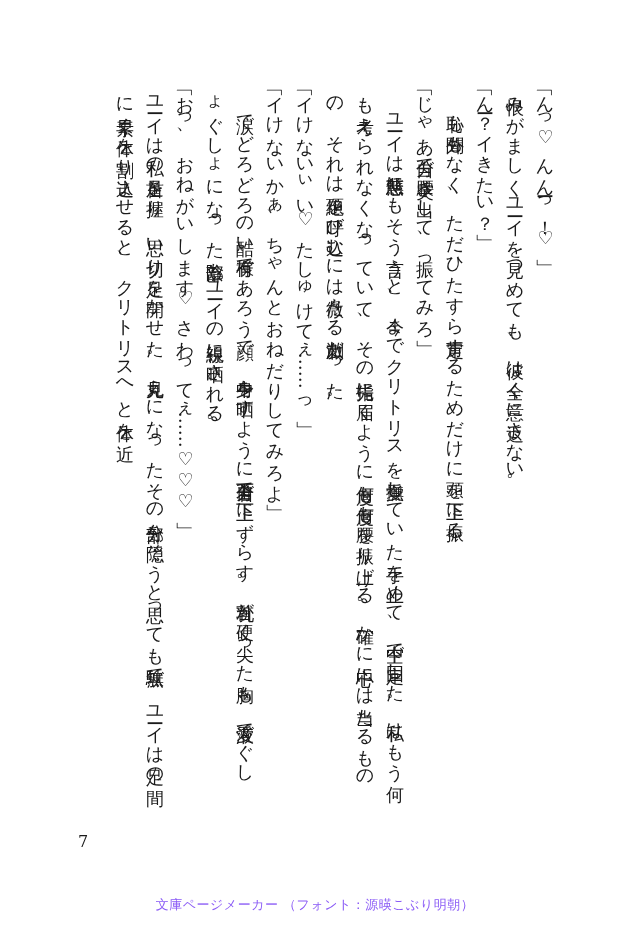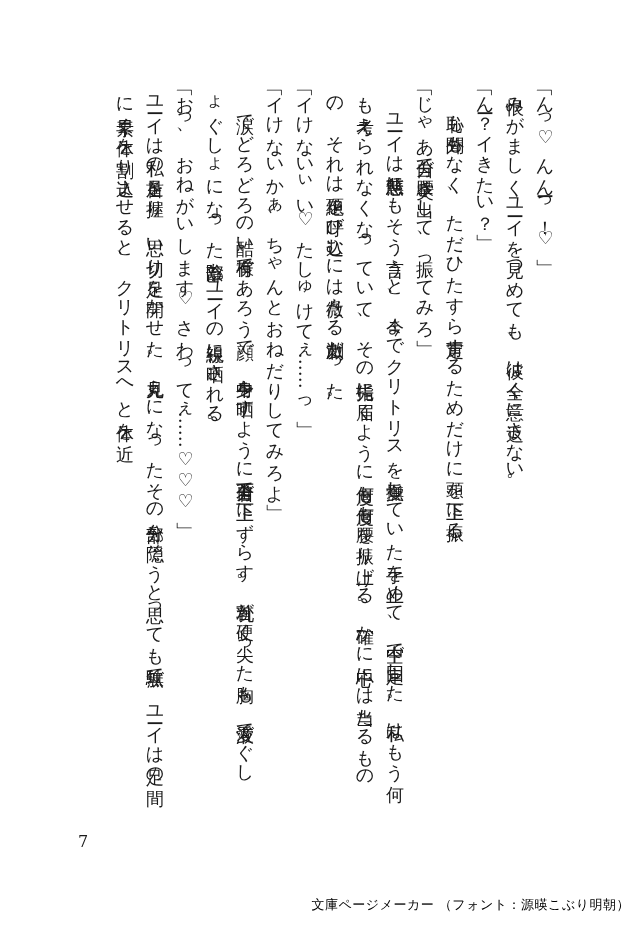--- a/index.html
+++ b/index.html
@@ -45,24 +45,24 @@
     left: 78px;
     top: 832px;
     font-size: 16px;
     color: #1a1a1a;
   }
   .footer {
     position: absolute;
     left: 0;
     right: 0;
     top: 896px;
-    text-align: right;
+    text-align: center;
     font-size: 13px;
     letter-spacing: 0.5px;
-    color: #000000;
+    color: #8b5cf6;
   }
 </style>
 </head>
 <body>
 
 <div class="page">
 
   <main class="text-area">
       <p class="para dialogue">「んっ♡んんーっ！♡」</p>
       <p class="para narration">恨みがましくユーイを見つめても、彼は全く意に返さない。</p>

